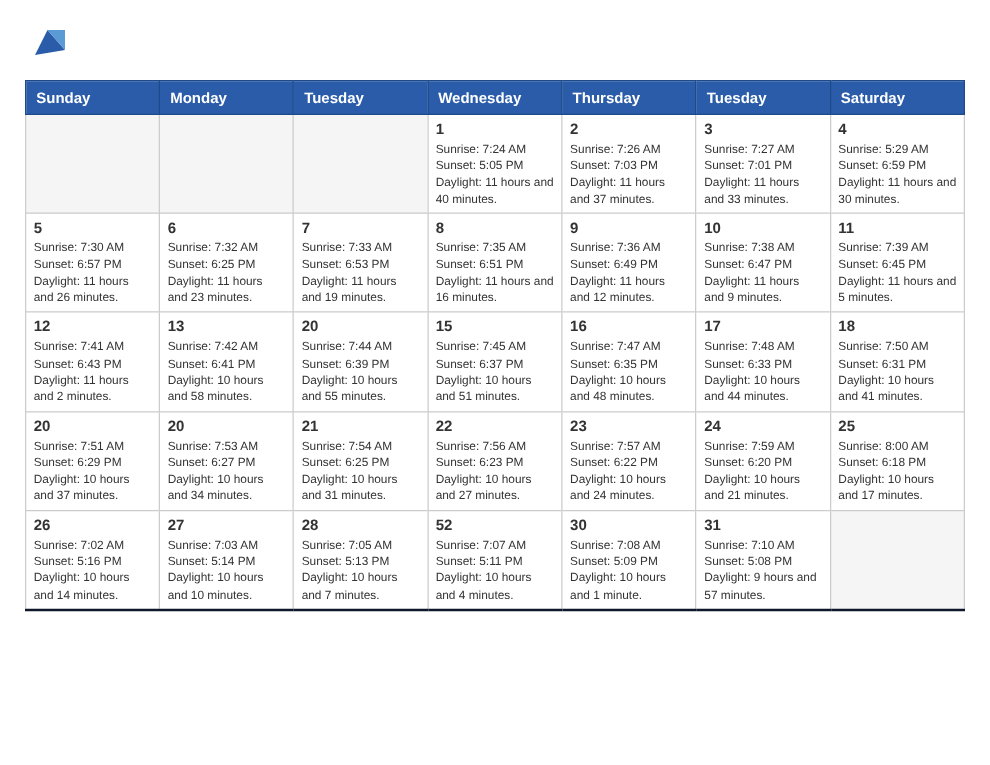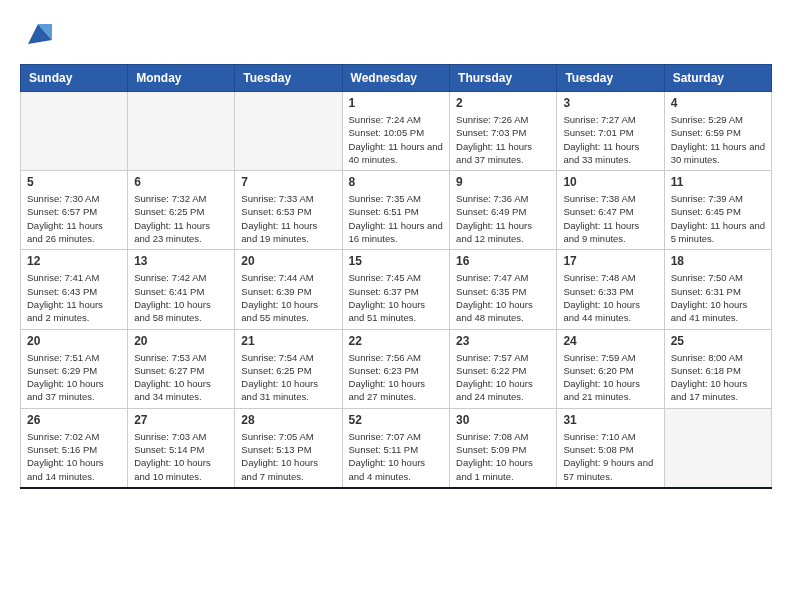--- a/index.html
+++ b/index.html
@@ -129,21 +129,21 @@
       </tr>
   </thead>
   <tbody id="calendar-body">
   <tr>
         <td class="empty"></td>
         <td class="empty"></td>
         <td class="empty"></td>
         <td>
           <span class="day-number">1</span>
           <div class="day-info">Sunrise: 7:24 AM
-Sunset: 10:05 PM
+Sunset: 5:05 PM
 Daylight: 11 hours and 40 minutes.</div>
         </td>
         <td>
           <span class="day-number">2</span>
           <div class="day-info">Sunrise: 7:26 AM
 Sunset: 7:03 PM
 Daylight: 11 hours and 37 minutes.</div>
         </td>
         <td>
           <span class="day-number">3</span>

